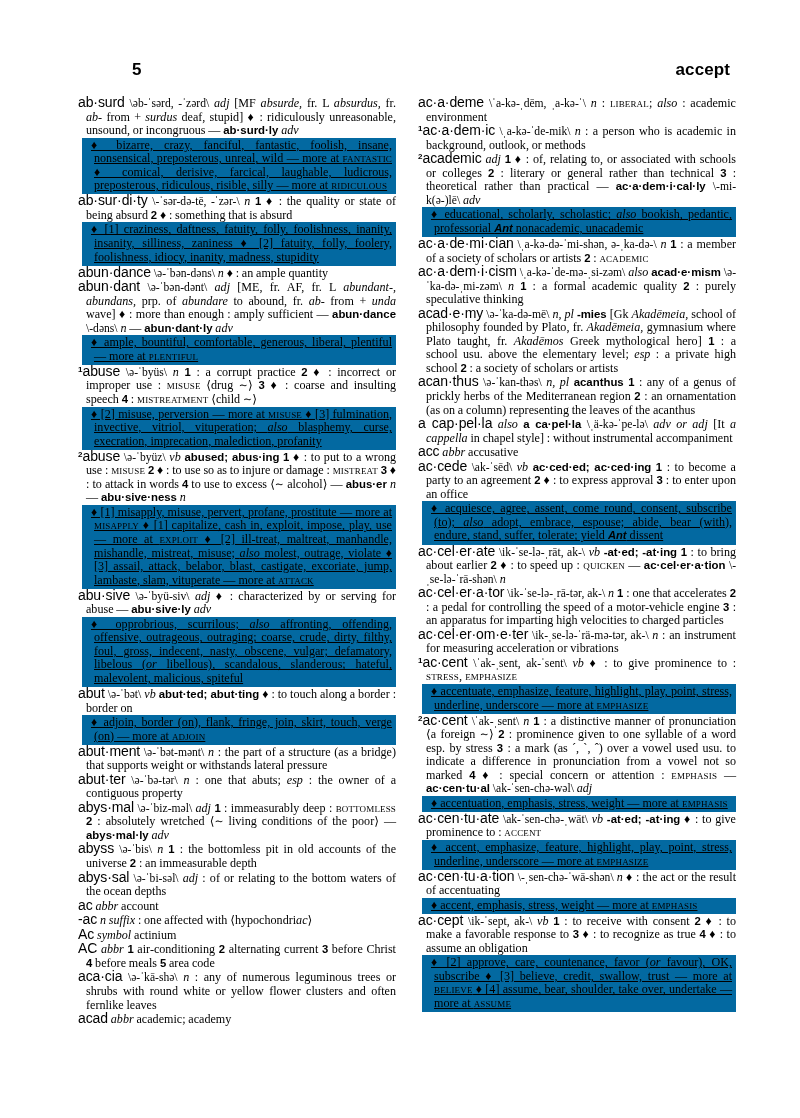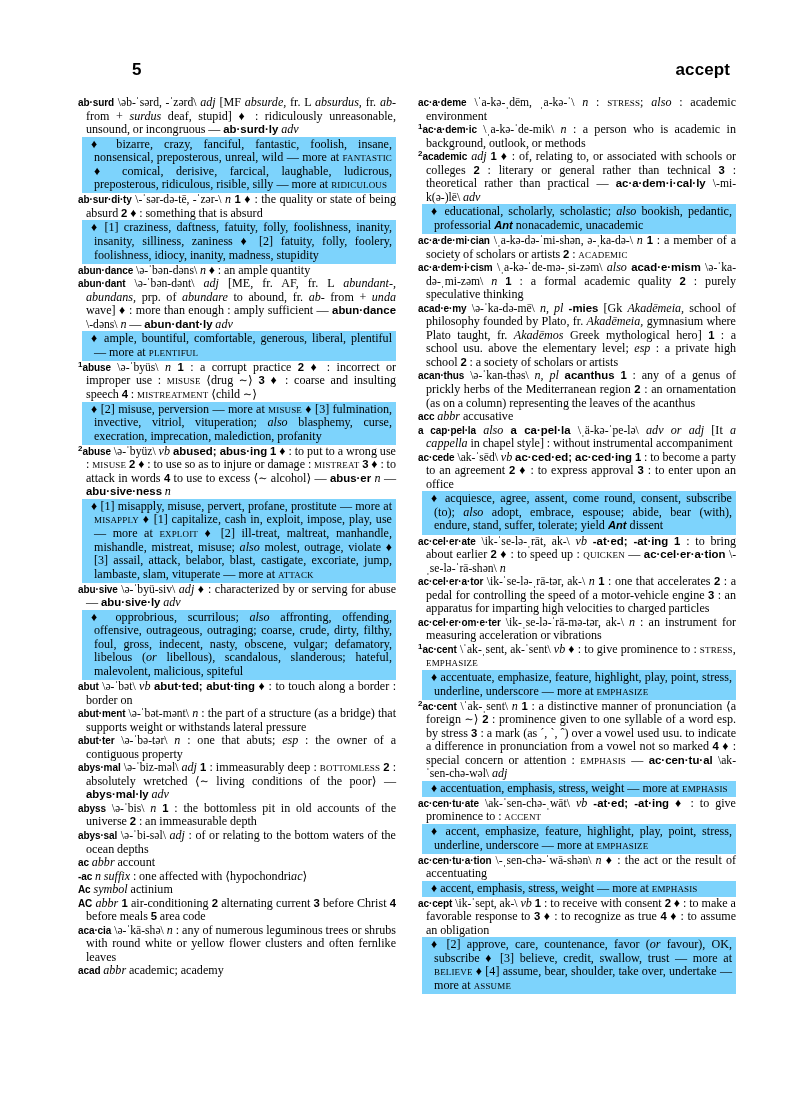--- a/index.html
+++ b/index.html
@@ -58,22 +58,22 @@
     text-indent: 0;
     padding-left: 8px;
     text-indent: -8px;
     hyphens: manual;
     word-spacing: -0.2px;
   }
 
   
   .hw {
     font-family: "Liberation Sans", "DejaVu Sans", sans-serif;
-    font-weight: bold;
-    font-size: 10px;
+    font-weight: normal;
+    font-size: 14px;
     letter-spacing: -0.1px;
   }
   .ro {
     font-family: "Liberation Sans", "DejaVu Sans", sans-serif;
     font-weight: bold;
     font-size: 11.4px;
   }
   .sup {
     font-family: "Liberation Sans", "DejaVu Sans", sans-serif;
     font-weight: bold;
@@ -98,28 +98,29 @@
     font-size: 11.3px;
   }
   .sc {
     font-variant: small-caps;
     font-size: 12.4px;
     letter-spacing: .15px;
   }
 
   
   .syn {
-    background: #7dd3fc;
+    background: #0369a1;
     font-size: 12.1px;
     line-height: 13.55px;
     text-align: justify;
     padding: 1px 4px 1.5px 12px;
     text-indent: -3px;
     margin: 0 0 0 4px;
     box-sizing: border-box;
+    text-decoration: underline;
   }
   .syn .sc { font-size: 12.4px; }
   .tilde { font-family: "DejaVu Sans", sans-serif; font-size: 11px; }
 </style>
 </head>
 <body>
 
 <div class="page">
 
   <div class="running-head">
@@ -136,43 +137,44 @@
         <div class="entry"><span class="hw">abun·dance</span> <span><span class="pr">\ə-ˈbən-dəns\</span> <span class="fl">n</span> ♦ : an ample quantity</span></div>
         <div class="entry"><span class="hw">abun·dant</span> <span><span class="pr">\ə-ˈbən-dənt\</span> <span class="fl">adj</span> [ME, fr. AF, fr. L <span class="it">abundant-, abundans,</span> prp. of <span class="it">abundare</span> to abound, fr. <span class="it">ab-</span> from + <span class="it">unda</span> wave] ♦ : more than enough : amply sufficient — <span class="ro">abun·dance</span> <span class="pr">\-dəns\</span> <span class="fl">n</span> — <span class="ro">abun·dant·ly</span> <span class="fl">adv</span></span></div>
         <div class="syn">♦ ample, bountiful, comfortable, generous, liberal, plentiful — more at <span class="sc">plentiful</span></div>
         <div class="entry"><span class="sup">1</span><span class="hw">abuse</span> <span><span class="pr">\ə-ˈbyüs\</span> <span class="fl">n</span> <span class="sn">1</span> : a corrupt practice <span class="sn">2</span> ♦ : incorrect or improper use : <span class="sc">misuse</span> ⟨drug <span class="tilde">∼</span>⟩ <span class="sn">3</span> ♦ : coarse and insulting speech <span class="sn">4</span> : <span class="sc">mistreatment</span> ⟨child <span class="tilde">∼</span>⟩</span></div>
         <div class="syn">♦ [2] misuse, perversion — more at <span class="sc">misuse</span> ♦ [3] fulmination, invective, vitriol, vituperation; <span class="it">also</span> blasphemy, curse, execration, imprecation, malediction, profanity</div>
         <div class="entry"><span class="sup">2</span><span class="hw">abuse</span> <span><span class="pr">\ə-ˈbyüz\</span> <span class="fl">vb</span> <span class="ro">abused; abus·ing</span> <span class="sn">1</span> ♦ : to put to a wrong use : <span class="sc">misuse</span> <span class="sn">2</span> ♦ : to use so as to injure or damage : <span class="sc">mistreat</span> <span class="sn">3</span> ♦ : to attack in words <span class="sn">4</span> to use to excess ⟨<span class="tilde">∼</span> alcohol⟩ — <span class="ro">abus·er</span> <span class="fl">n</span> — <span class="ro">abu·sive·ness</span> <span class="fl">n</span></span></div>
         <div class="syn">♦ [1] misapply, misuse, pervert, profane, prostitute — more at <span class="sc">misapply</span> ♦ [1] capitalize, cash in, exploit, impose, play, use — more at <span class="sc">exploit</span> ♦ [2] ill-treat, maltreat, manhandle, mishandle, mistreat, misuse; <span class="it">also</span> molest, outrage, violate ♦ [3] assail, attack, belabor, blast, castigate, excoriate, jump, lambaste, slam, vituperate — more at <span class="sc">attack</span></div>
         <div class="entry"><span class="hw">abu·sive</span> <span><span class="pr">\ə-ˈbyü-siv\</span> <span class="fl">adj</span> ♦ : characterized by or serving for abuse — <span class="ro">abu·sive·ly</span> <span class="fl">adv</span></span></div>
         <div class="syn">♦ opprobrious, scurrilous; <span class="it">also</span> affronting, offending, offensive, outrageous, outraging; coarse, crude, dirty, filthy, foul, gross, indecent, nasty, obscene, vulgar; defamatory, libelous (<span class="it">or</span> libellous), scandalous, slanderous; hateful, malevolent, malicious, spiteful</div>
         <div class="entry"><span class="hw">abut</span> <span><span class="pr">\ə-ˈbət\</span> <span class="fl">vb</span> <span class="ro">abut·ted; abut·ting</span> ♦ : to touch along a border : border on</span></div>
+        <div class="syn">♦ adjoin, border (on), flank, fringe, join, skirt, touch, verge (on) — more at <span class="sc">adjoin</span></div>
         <div class="entry"><span class="hw">abut·ment</span> <span><span class="pr">\ə-ˈbət-mənt\</span> <span class="fl">n</span> : the part of a structure (as a bridge) that supports weight or withstands lateral pressure</span></div>
         <div class="entry"><span class="hw">abut·ter</span> <span><span class="pr">\ə-ˈbə-tər\</span> <span class="fl">n</span> : one that abuts; <span class="fl">esp</span> : the owner of a contiguous property</span></div>
         <div class="entry"><span class="hw">abys·mal</span> <span><span class="pr">\ə-ˈbiz-məl\</span> <span class="fl">adj</span> <span class="sn">1</span> : immeasurably deep : <span class="sc">bottomless</span> <span class="sn">2</span> : absolutely wretched ⟨<span class="tilde">∼</span> living conditions of the poor⟩ — <span class="ro">abys·mal·ly</span> <span class="fl">adv</span></span></div>
         <div class="entry"><span class="hw">abyss</span> <span><span class="pr">\ə-ˈbis\</span> <span class="fl">n</span> <span class="sn">1</span> : the bottomless pit in old accounts of the universe <span class="sn">2</span> : an immeasurable depth</span></div>
         <div class="entry"><span class="hw">abys·sal</span> <span><span class="pr">\ə-ˈbi-səl\</span> <span class="fl">adj</span> : of or relating to the bottom waters of the ocean depths</span></div>
         <div class="entry"><span class="hw">ac</span> <span><span class="fl">abbr</span> account</span></div>
         <div class="entry"><span class="hw">-ac</span> <span><span class="fl">n suffix</span> : one affected with ⟨hypochondri<span class="it">ac</span>⟩</span></div>
         <div class="entry"><span class="hw">Ac</span> <span><span class="fl">symbol</span> actinium</span></div>
         <div class="entry"><span class="hw">AC</span> <span><span class="fl">abbr</span> <span class="sn">1</span> air-conditioning <span class="sn">2</span> alternating current <span class="sn">3</span> before Christ <span class="sn">4</span> before meals <span class="sn">5</span> area code</span></div>
         <div class="entry"><span class="hw">aca·cia</span> <span><span class="pr">\ə-ˈkā-shə\</span> <span class="fl">n</span> : any of numerous leguminous trees or shrubs with round white or yellow flower clusters and often fernlike leaves</span></div>
         <div class="entry"><span class="hw">acad</span> <span><span class="fl">abbr</span> academic; academy</span></div>
       </div>
     <div class="col">
-        <div class="entry"><span class="hw">ac·a·deme</span> <span><span class="pr">\ˈa-kə-ˌdēm, ˌa-kə-ˈ\</span> <span class="fl">n</span> : <span class="sc">stress</span>; <span class="it">also</span> : academic environment</span></div>
+        <div class="entry"><span class="hw">ac·a·deme</span> <span><span class="pr">\ˈa-kə-ˌdēm, ˌa-kə-ˈ\</span> <span class="fl">n</span> : <span class="sc">liberal</span>; <span class="it">also</span> : academic environment</span></div>
         <div class="entry"><span class="sup">1</span><span class="hw">ac·a·dem·ic</span> <span><span class="pr">\ˌa-kə-ˈde-mik\</span> <span class="fl">n</span> : a person who is academic in background, outlook, or methods</span></div>
         <div class="entry"><span class="sup">2</span><span class="hw">academic</span> <span><span class="fl">adj</span> <span class="sn">1</span> ♦ : of, relating to, or associated with schools or colleges <span class="sn">2</span> : literary or general rather than technical <span class="sn">3</span> : theoretical rather than practical — <span class="ro">ac·a·dem·i·cal·ly</span> <span class="pr">\-mi-k(ə-)lē\</span> <span class="fl">adv</span></span></div>
         <div class="syn">♦ educational, scholarly, scholastic; <span class="it">also</span> bookish, pedantic, professorial <span class="boldit">Ant</span> nonacademic, unacademic</div>
         <div class="entry"><span class="hw">ac·a·de·mi·cian</span> <span><span class="pr">\ˌa-kə-də-ˈmi-shən, ə-ˌka-də-\</span> <span class="fl">n</span> <span class="sn">1</span> : a member of a society of scholars or artists <span class="sn">2</span> : <span class="sc">academic</span></span></div>
         <div class="entry"><span class="hw">ac·a·dem·i·cism</span> <span><span class="pr">\ˌa-kə-ˈde-mə-ˌsi-zəm\</span> <span class="it">also</span> <span class="ro">acad·e·mism</span> <span class="pr">\ə-ˈka-də-ˌmi-zəm\</span> <span class="fl">n</span> <span class="sn">1</span> : a formal academic quality <span class="sn">2</span> : purely speculative thinking</span></div>
         <div class="entry"><span class="hw">acad·e·my</span> <span><span class="pr">\ə-ˈka-də-mē\</span> <span class="fl">n, pl</span> <span class="ro">-mies</span> [Gk <span class="it">Akadēmeia,</span> school of philosophy founded by Plato, fr. <span class="it">Akadēmeia,</span> gymnasium where Plato taught, fr. <span class="it">Akadēmos</span> Greek mythological hero] <span class="sn">1</span> : a school usu. above the elementary level; <span class="fl">esp</span> : a private high school <span class="sn">2</span> : a society of scholars or artists</span></div>
         <div class="entry"><span class="hw">acan·thus</span> <span><span class="pr">\ə-ˈkan-thəs\</span> <span class="fl">n, pl</span> <span class="ro">acanthus</span> <span class="sn">1</span> : any of a genus of prickly herbs of the Mediterranean region <span class="sn">2</span> : an ornamentation (as on a column) representing the leaves of the acanthus</span></div>
+        <div class="entry"><span class="hw">a cap·pel·la</span> <span><span class="it">also</span> <span class="ro">a ca·pel·la</span> <span class="pr">\ˌä-kə-ˈpe-lə\</span> <span class="fl">adv or adj</span> [It <span class="it">a cappella</span> in chapel style] : without instrumental accompaniment</span></div>
         <div class="entry"><span class="hw">acc</span> <span><span class="fl">abbr</span> accusative</span></div>
-        <div class="entry"><span class="hw">a cap·pel·la</span> <span><span class="it">also</span> <span class="ro">a ca·pel·la</span> <span class="pr">\ˌä-kə-ˈpe-lə\</span> <span class="fl">adv or adj</span> [It <span class="it">a cappella</span> in chapel style] : without instrumental accompaniment</span></div>
         <div class="entry"><span class="hw">ac·cede</span> <span><span class="pr">\ak-ˈsēd\</span> <span class="fl">vb</span> <span class="ro">ac·ced·ed; ac·ced·ing</span> <span class="sn">1</span> : to become a party to an agreement <span class="sn">2</span> ♦ : to express approval <span class="sn">3</span> : to enter upon an office</span></div>
         <div class="syn">♦ acquiesce, agree, assent, come round, consent, subscribe (to); <span class="it">also</span> adopt, embrace, espouse; abide, bear (with), endure, stand, suffer, tolerate; yield <span class="boldit">Ant</span> dissent</div>
         <div class="entry"><span class="hw">ac·cel·er·ate</span> <span><span class="pr">\ik-ˈse-lə-ˌrāt, ak-\</span> <span class="fl">vb</span> <span class="ro">-at·ed; -at·ing</span> <span class="sn">1</span> : to bring about earlier <span class="sn">2</span> ♦ : to speed up : <span class="sc">quicken</span> — <span class="ro">ac·cel·er·a·tion</span> <span class="pr">\-ˌse-lə-ˈrā-shən\</span> <span class="fl">n</span></span></div>
         <div class="entry"><span class="hw">ac·cel·er·a·tor</span> <span><span class="pr">\ik-ˈse-lə-ˌrā-tər, ak-\</span> <span class="fl">n</span> <span class="sn">1</span> : one that accelerates <span class="sn">2</span> : a pedal for controlling the speed of a motor-vehicle engine <span class="sn">3</span> : an apparatus for imparting high velocities to charged particles</span></div>
         <div class="entry"><span class="hw">ac·cel·er·om·e·ter</span> <span><span class="pr">\ik-ˌse-lə-ˈrä-mə-tər, ak-\</span> <span class="fl">n</span> : an instrument for measuring acceleration or vibrations</span></div>
         <div class="entry"><span class="sup">1</span><span class="hw">ac·cent</span> <span><span class="pr">\ˈak-ˌsent, ak-ˈsent\</span> <span class="fl">vb</span> ♦ : to give prominence to : <span class="sc">stress, emphasize</span></span></div>
         <div class="syn">♦ accentuate, emphasize, feature, highlight, play, point, stress, underline, underscore — more at <span class="sc">emphasize</span></div>
         <div class="entry"><span class="sup">2</span><span class="hw">ac·cent</span> <span><span class="pr">\ˈak-ˌsent\</span> <span class="fl">n</span> <span class="sn">1</span> : a distinctive manner of pronunciation ⟨a foreign <span class="tilde">∼</span>⟩ <span class="sn">2</span> : prominence given to one syllable of a word esp. by stress <span class="sn">3</span> : a mark (as ´, `, ˆ) over a vowel used usu. to indicate a difference in pronunciation from a vowel not so marked <span class="sn">4</span> ♦ : special concern or attention : <span class="sc">emphasis</span> — <span class="ro">ac·cen·tu·al</span> <span class="pr">\ak-ˈsen-chə-wəl\</span> <span class="fl">adj</span></span></div>
         <div class="syn">♦ accentuation, emphasis, stress, weight — more at <span class="sc">emphasis</span></div>
         <div class="entry"><span class="hw">ac·cen·tu·ate</span> <span><span class="pr">\ak-ˈsen-chə-ˌwāt\</span> <span class="fl">vb</span> <span class="ro">-at·ed; -at·ing</span> ♦ : to give prominence to : <span class="sc">accent</span></span></div>

